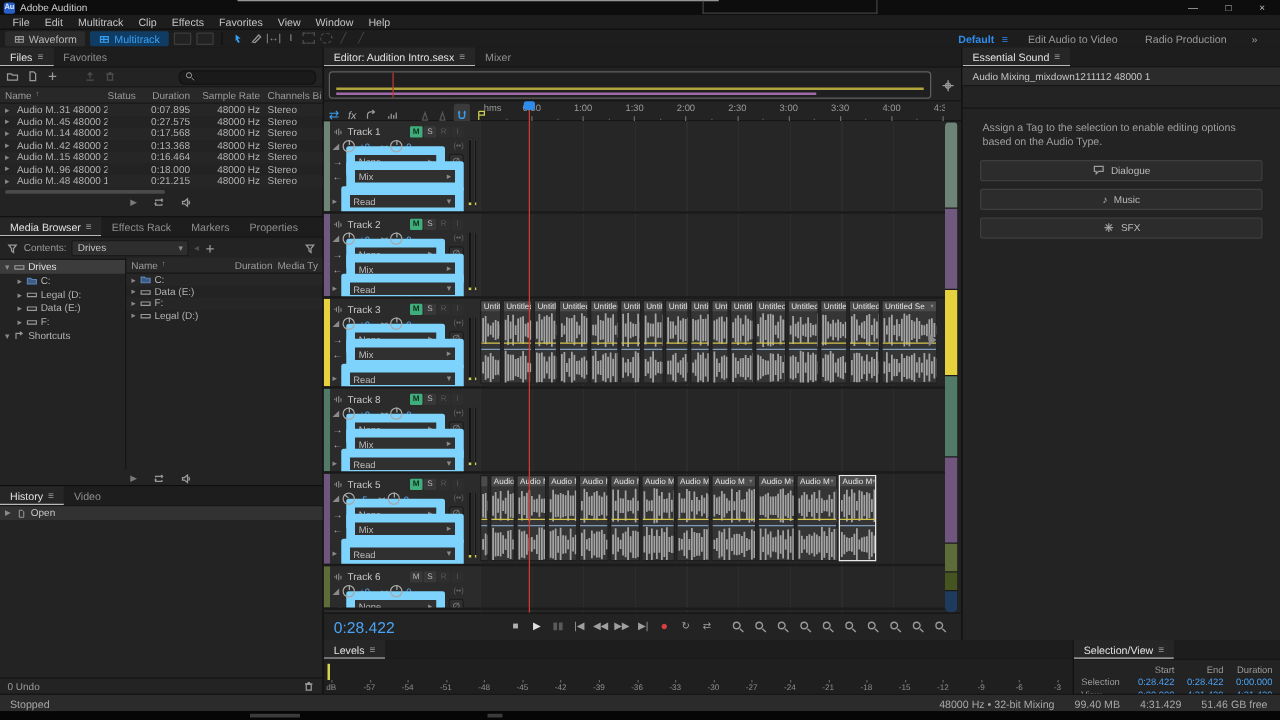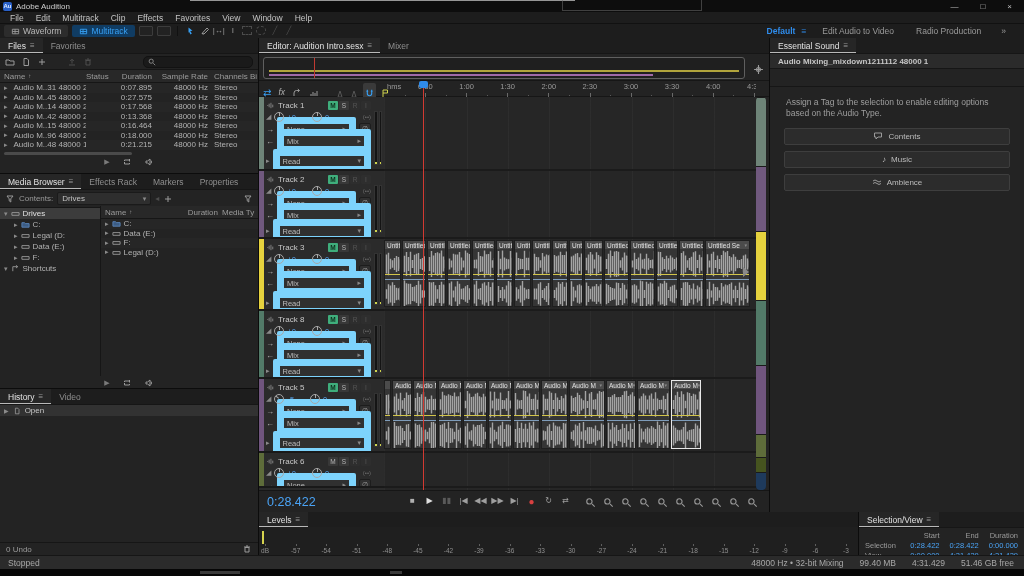--- a/index.html
+++ b/index.html
@@ -99,21 +99,21 @@
   .envy{position:absolute;left:0;right:0;height:1px;background:#d3c54a;}
   .envb{position:absolute;left:0;right:0;height:1px;background:#7e9cba;}
   #playhead{position:absolute;width:1px;background:#d23a32;z-index:5;}
   #phcap{position:absolute;width:9px;height:7px;background:#2f8ceb;border-radius:2px;z-index:6;}
   #vscroll{position:absolute;right:3px;top:59px;width:10px;height:393px;border-radius:4px;overflow:hidden;background:#1a1a1a;}
   #transport{position:absolute;left:0;bottom:0;width:100%;height:22px;background:#232323;border-top:1px solid #161616;display:flex;align-items:center;box-sizing:border-box;}
   #ttime{color:#4aa3f5;font-size:12.5px;padding-left:8px;width:130px;}
   .tpbtn{width:15px;text-align:center;color:#9f9f9f;font-size:8px;}
   .zmbtn{width:17px;text-align:center;}
   
-  #esname{height:14px;background:#2b2b2b;border-bottom:1px solid #161616;display:flex;align-items:center;font-size:8px;color:#c6c6c6;padding:0 8px;font-weight:bold;}
+  #esname{height:14px;background:#2b2b2b;border-bottom:1px solid #161616;display:flex;align-items:center;font-size:8px;color:#c6c6c6;padding:0 8px;font-weight:normal;}
   #espreset{height:17px;display:flex;align-items:center;gap:5px;font-size:8px;color:#9a9a9a;padding:0 8px;border-bottom:1px solid #161616;}
   #esband{height:17px;border-bottom:1px solid #161616;}
   #esdesc{font-size:8.5px;color:#9f9f9f;padding:10px 16px 8px 16px;line-height:1.35;}
   .esbtn{height:15px;margin:0 14px 6px 14px;background:#2c2c2c;border:1px solid #3e3e3e;border-radius:2px;display:flex;align-items:center;justify-content:center;gap:5px;font-size:8px;color:#bcbcbc;}
   
   #levelsbody{position:absolute;left:0;right:0;top:15px;bottom:0;background:#1f1f1f;}
   #lvmeterbar{position:absolute;left:3px;top:4px;width:2px;height:13px;background:#d6d34e;}
   .lvlabel{position:absolute;bottom:1px;font-size:6.5px;color:#8f8f8f;transform:translateX(-50%);}
   .lvtick{position:absolute;bottom:9px;width:1px;height:2px;background:#5f5f5f;}
   #svtable{font-size:7.5px;color:#9a9a9a;padding:2px 6px;}
@@ -1431,31 +1431,31 @@
         </span>
       </div>
     <div id="esname">Audio Mixing_mixdown1211112 48000 1</div>
     <div id="esband"></div>
     <div id="esdesc">Assign a Tag to the selection to enable editing options based on the Audio Type.</div>
     <div id="es-buttons">
         <div class="esbtn">
           <svg width="10" height="10" viewBox="0 0 10 10" class="icon">
             <path d="M1.5,2h7v4h-3.5L3,8V6H1.5z" fill="none" stroke="#9a9a9a" stroke-width="1"></path>
           </svg>
-          <span>Contents</span>
+          <span>Dialogue</span>
         </div>
         <div class="esbtn">
           <span>♪</span>
           <span>Music</span>
         </div>
         <div class="esbtn">
           <svg width="10" height="10" viewBox="0 0 10 10" class="icon">
-            <path d="M1,6.5q2,-2 4,0t4,0 M1,4q2,-2 4,0t4,0" fill="none" stroke="#9a9a9a" stroke-width="1"></path>
+            <path d="M5,1.5v7 M1.5,5h7 M2.5,2.5l5,5 M7.5,2.5l-5,5" fill="none" stroke="#9a9a9a" stroke-width="1"></path>
           </svg>
-          <span>Ambience</span>
+          <span>SFX</span>
         </div>
       </div>
   </div>
 
   <div class="panel" id="levels-panel" style="left:259px;top:512px;width:599px;height:43px;">
     <div class="ptabs" id="levels-tabs">
         <span class="ptab active">
           <span>Levels</span>
           <span class="burger">≡</span>
         </span>

